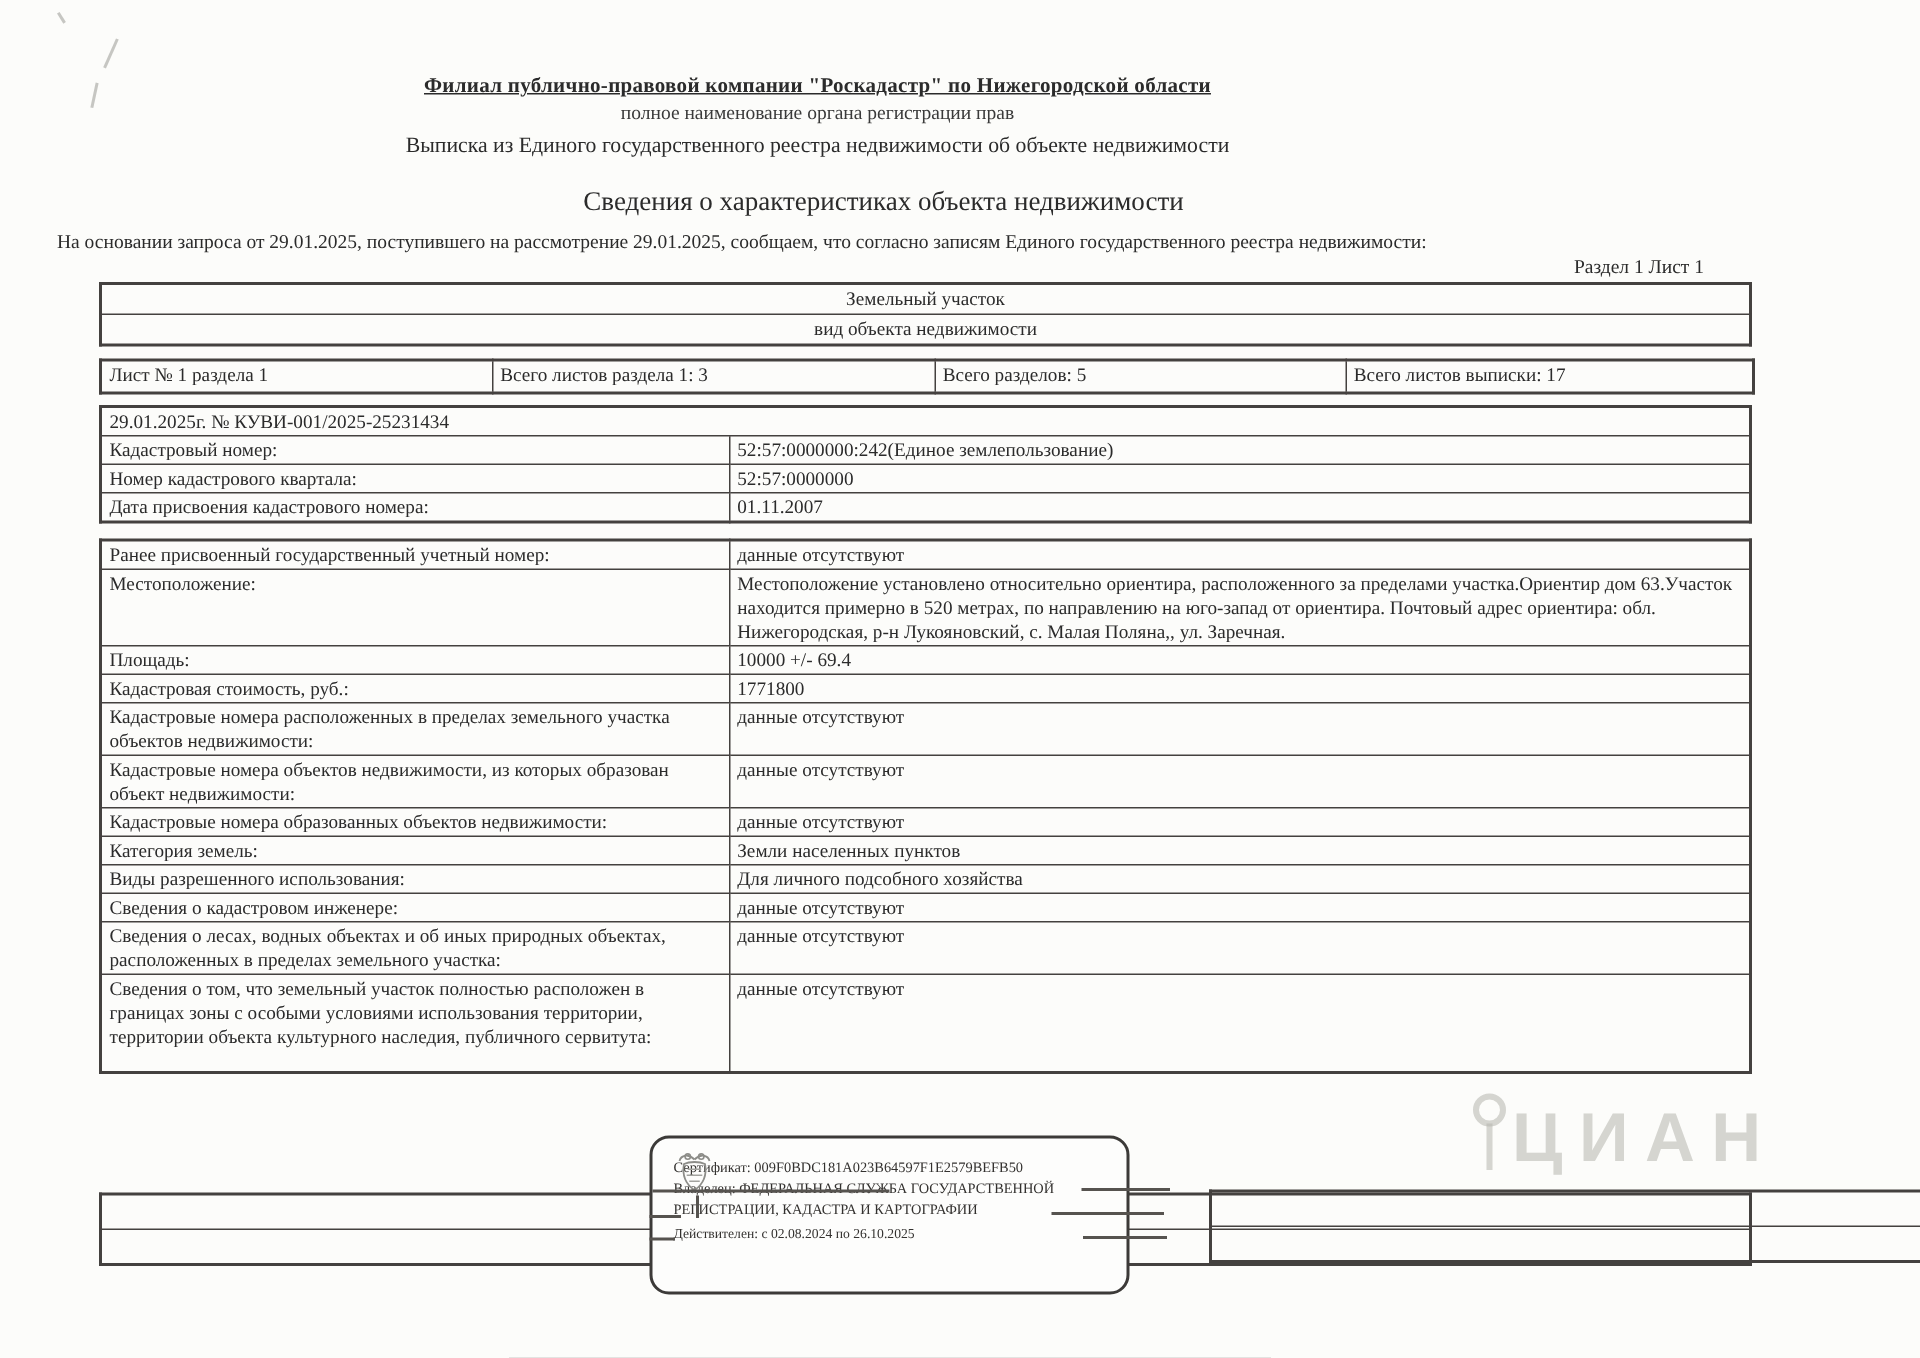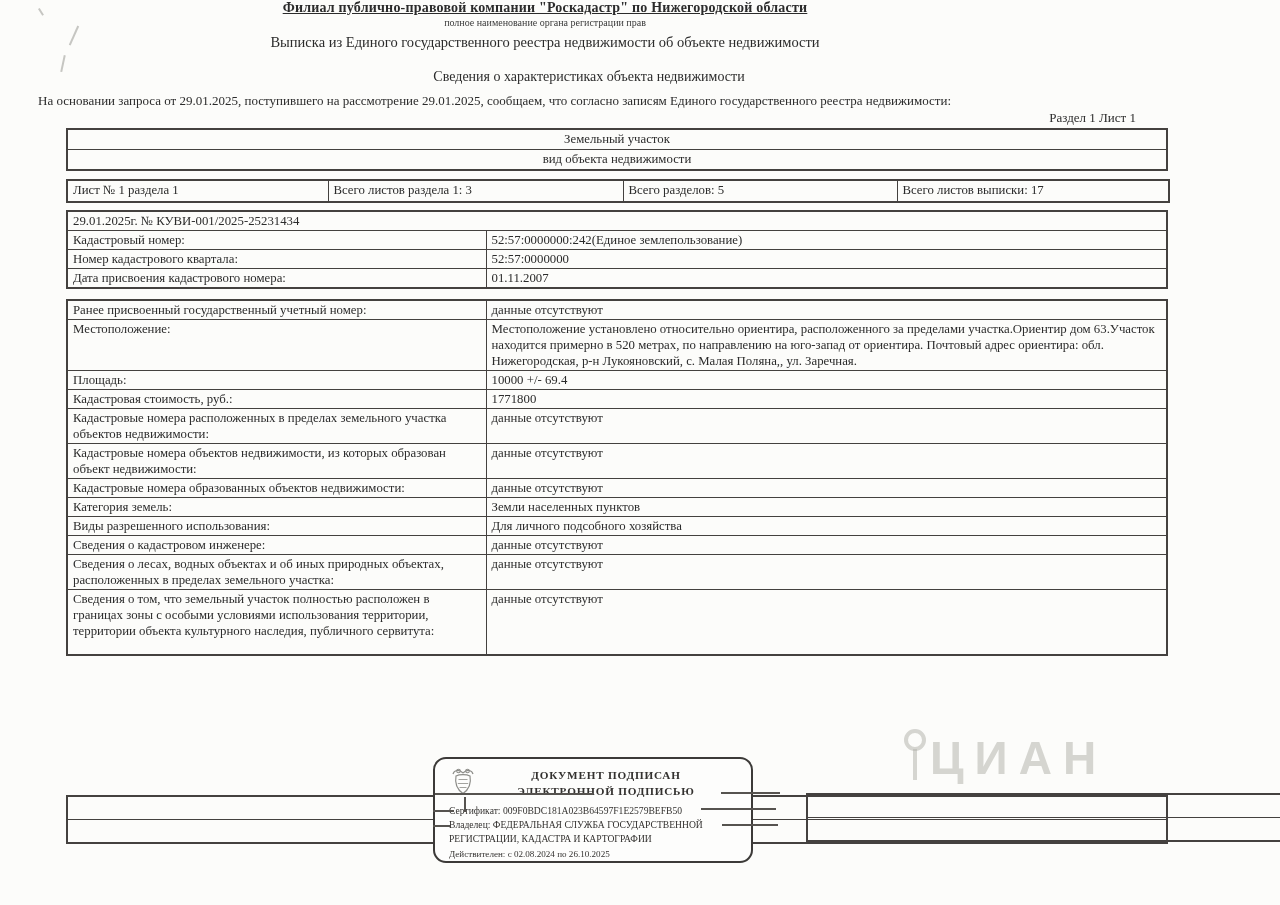--- a/index.html
+++ b/index.html
@@ -3,25 +3,25 @@
 <meta charset="utf-8">
 <style>
   html,body{margin:0;padding:0;}
   body{background:#9a9a98;}
   .page{
     position:relative;width:1280px;height:905px;background:#fcfcfa;
     font-family:"Liberation Serif","DejaVu Serif",serif;color:#2b2b2b;
     overflow:hidden;margin:0 auto;
   }
   .content{position:absolute;left:38px;top:0;width:1102px;}
-  .org-head{text-align:center;padding-right:88px;}
+  .org-head{margin-top:50px;text-align:center;padding-right:88px;}
   .org-name{font-size:14px;font-weight:600;text-decoration:underline;letter-spacing:.2px;}
-  .org-caption{font-size:10px;margin-top:1px;color:#3a3a3a;font-family:Liberation Serif, serif;}
+  .org-caption{font-size:13px;margin-top:1px;color:#3a3a3a;font-family:Liberation Serif, serif;}
   .doc-title{font-size:14.5px;margin-top:6px;}
-  .section-title{text-align:center;font-size:14px;margin-top:18px;}
+  .section-title{text-align:center;font-size:18px;margin-top:18px;}
   .request-line{font-size:13px;margin-top:8px;}
   .section-sheet{text-align:right;font-size:13px;margin-top:1px;padding-right:4px;}
 
   table.doc-table{
     border-collapse:collapse;width:1102px;table-layout:fixed;
     font-size:12.8px;line-height:16px;border:2px solid #44413f;margin-left:28px;
   }
   table.doc-table td{border:1.6px solid #44413f;padding:1px 5px;vertical-align:top;overflow:hidden;}
   .center{text-align:center;}
   .object-table{margin-top:2px;}
@@ -55,21 +55,21 @@
   .b1{left:435px;top:793px;width:158px;}
   .b2{left:721px;top:792px;width:59px;}
   .b3{left:433px;top:810px;width:21px;}
   .b4{left:701px;top:808px;width:75px;}
   .b5{left:433px;top:825px;width:17px;}
   .b6{left:722px;top:824px;width:56px;}
   .bleed-v{position:absolute;width:2px;height:15px;background:#56534f;z-index:4;}
   .b7{left:464px;top:797px;}
 
   
-  .watermark{position:absolute;left:900px;top:728px;z-index:1;display:flex;align-items:flex-start;}
+  .watermark{position:absolute;left:978px;top:728px;z-index:1;display:flex;align-items:flex-start;}
   .wm-text{
     font-family:"Liberation Sans","DejaVu Sans",sans-serif;font-weight:700;
     font-size:46px;line-height:60px;letter-spacing:11px;color:rgba(180,180,173,.55);
   }
   
   .artifact{position:absolute;background:#c6c6c2;z-index:1;}
   .a1{left:73px;top:25px;width:1.5px;height:21px;transform:rotate(24deg);}
   .a2{left:62px;top:55px;width:1.5px;height:17px;transform:rotate(12deg);}
   .a3{left:40px;top:8px;width:1.5px;height:8px;transform:rotate(-32deg);}
 </style>
@@ -243,24 +243,20 @@
 
   <div class="stamp">
     <svg class="stamp-emblem" viewBox="0 0 26 30">
       <path d="M13 7 C9 3 4 4 3 8" fill="none" stroke="#8d8d89" stroke-width="1.2"></path>
       <path d="M13 7 C17 3 22 4 23 8" fill="none" stroke="#8d8d89" stroke-width="1.2"></path>
       <circle cx="8.5" cy="5" r="1.8" fill="none" stroke="#8d8d89" stroke-width="1.1"></circle>
       <circle cx="17.5" cy="5" r="1.8" fill="none" stroke="#8d8d89" stroke-width="1.1"></circle>
       <path d="M6 10 C4.5 18 8 24 13 27.5 C18 24 21.5 18 20 10 C16.5 8.2 9.5 8.2 6 10 Z" fill="none" stroke="#8d8d89" stroke-width="1.2"></path>
       <path d="M8.5 13.5 L17.5 13.5 M7.8 17.5 L18.2 17.5 M9.5 21.5 L16.5 21.5" stroke="#a3a39f" stroke-width="1"></path>
     </svg>
-    <div class="stamp-head">
-      <div>ДОКУМЕНТ ПОДПИСАН</div>
-      <div>ЭЛЕКТРОННОЙ ПОДПИСЬЮ</div>
-    </div>
     <div class="stamp-body">
       <div>Сертификат: 009F0BDC181A023B64597F1E2579BEFB50</div>
       <div>Владелец: ФЕДЕРАЛЬНАЯ СЛУЖБА ГОСУДАРСТВЕННОЙ</div>
       <div>РЕГИСТРАЦИИ, КАДАСТРА И КАРТОГРАФИИ</div>
       <div class="stamp-validity">Действителен: с 02.08.2024 по 26.10.2025</div>
     </div>
   </div>
 
 </div>
 

